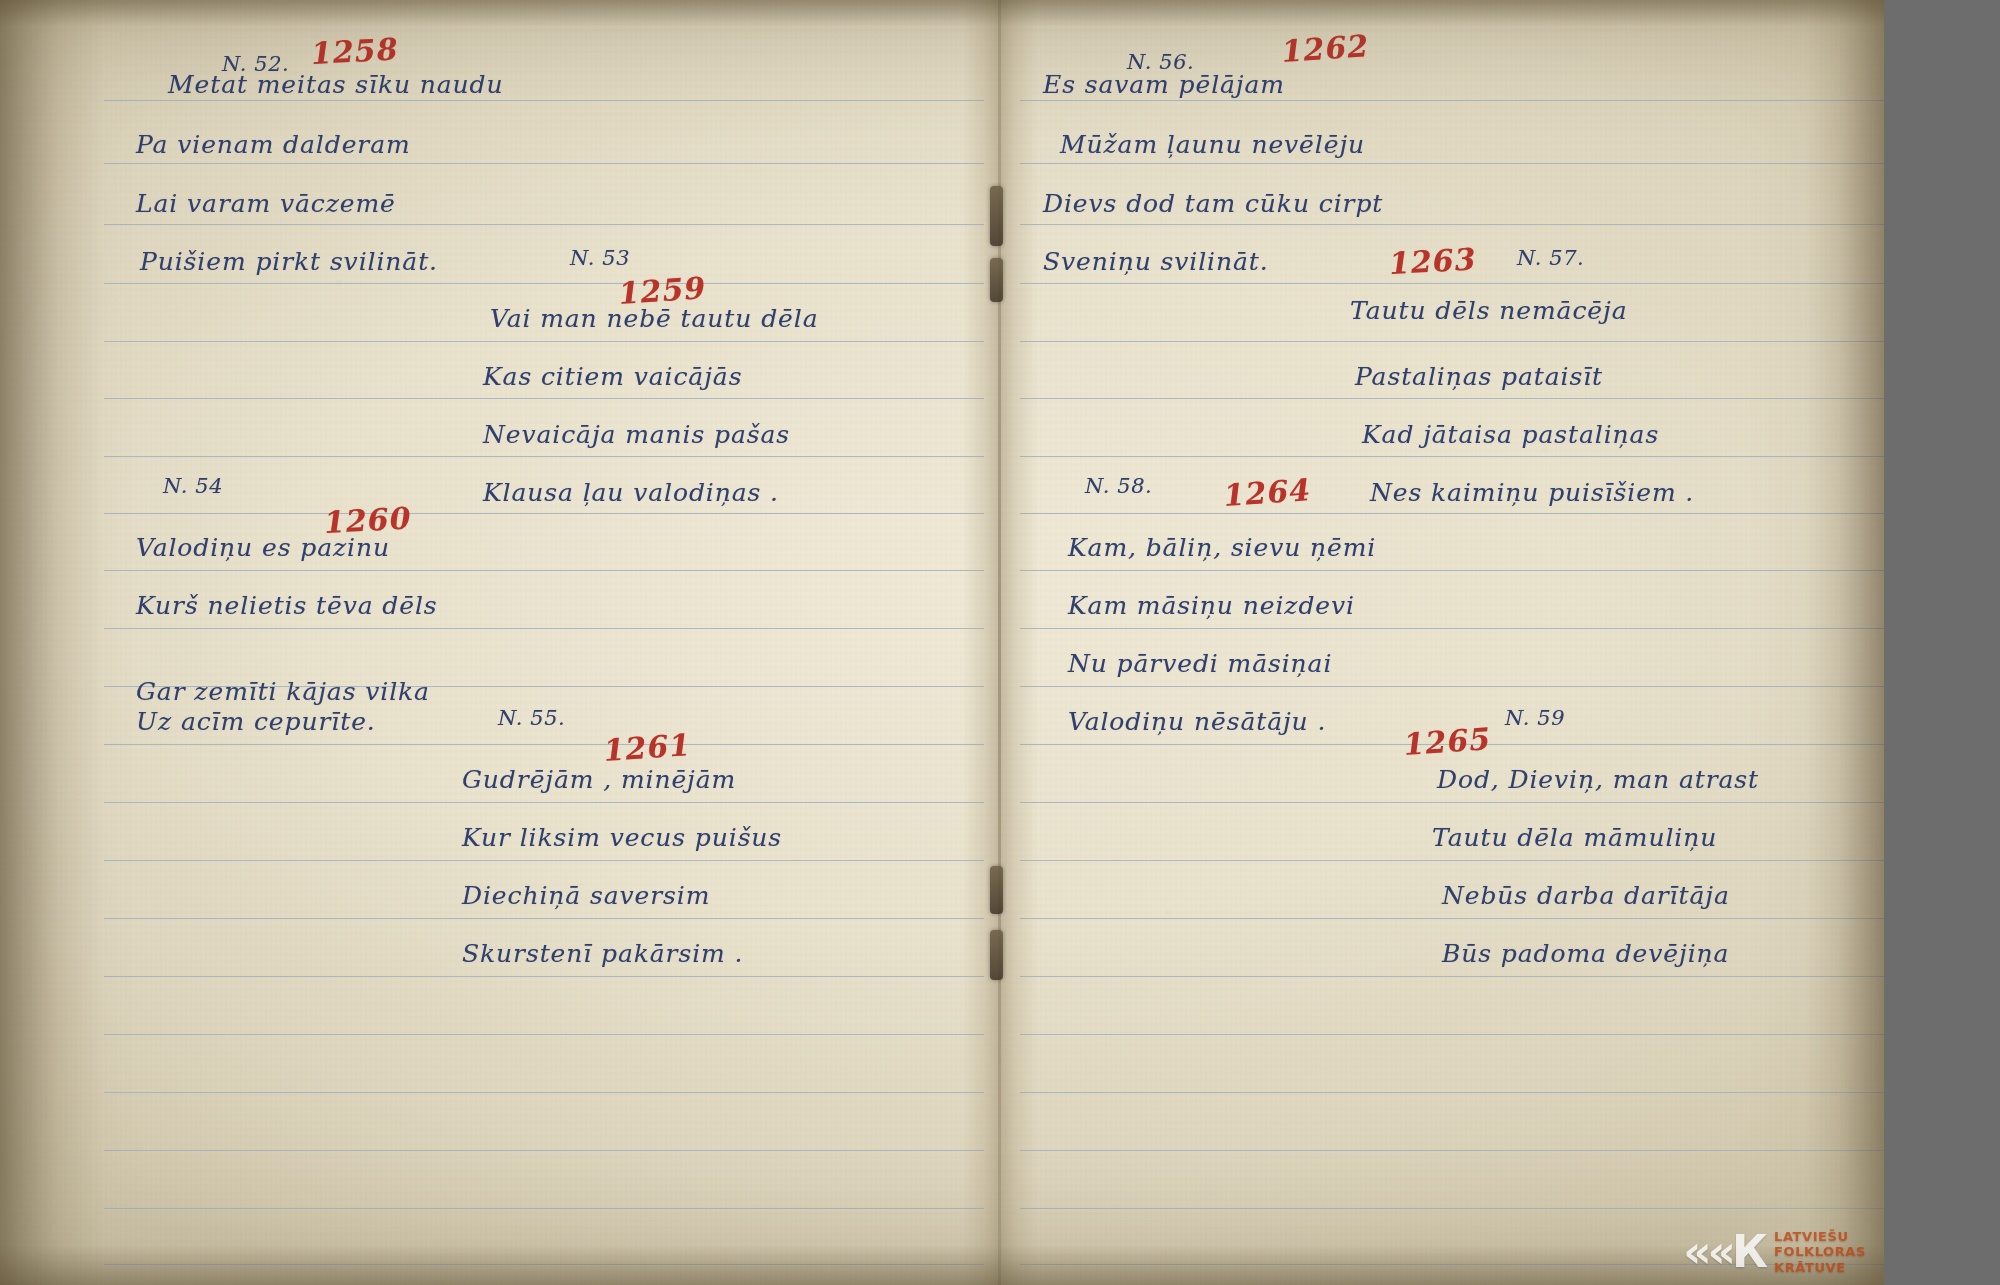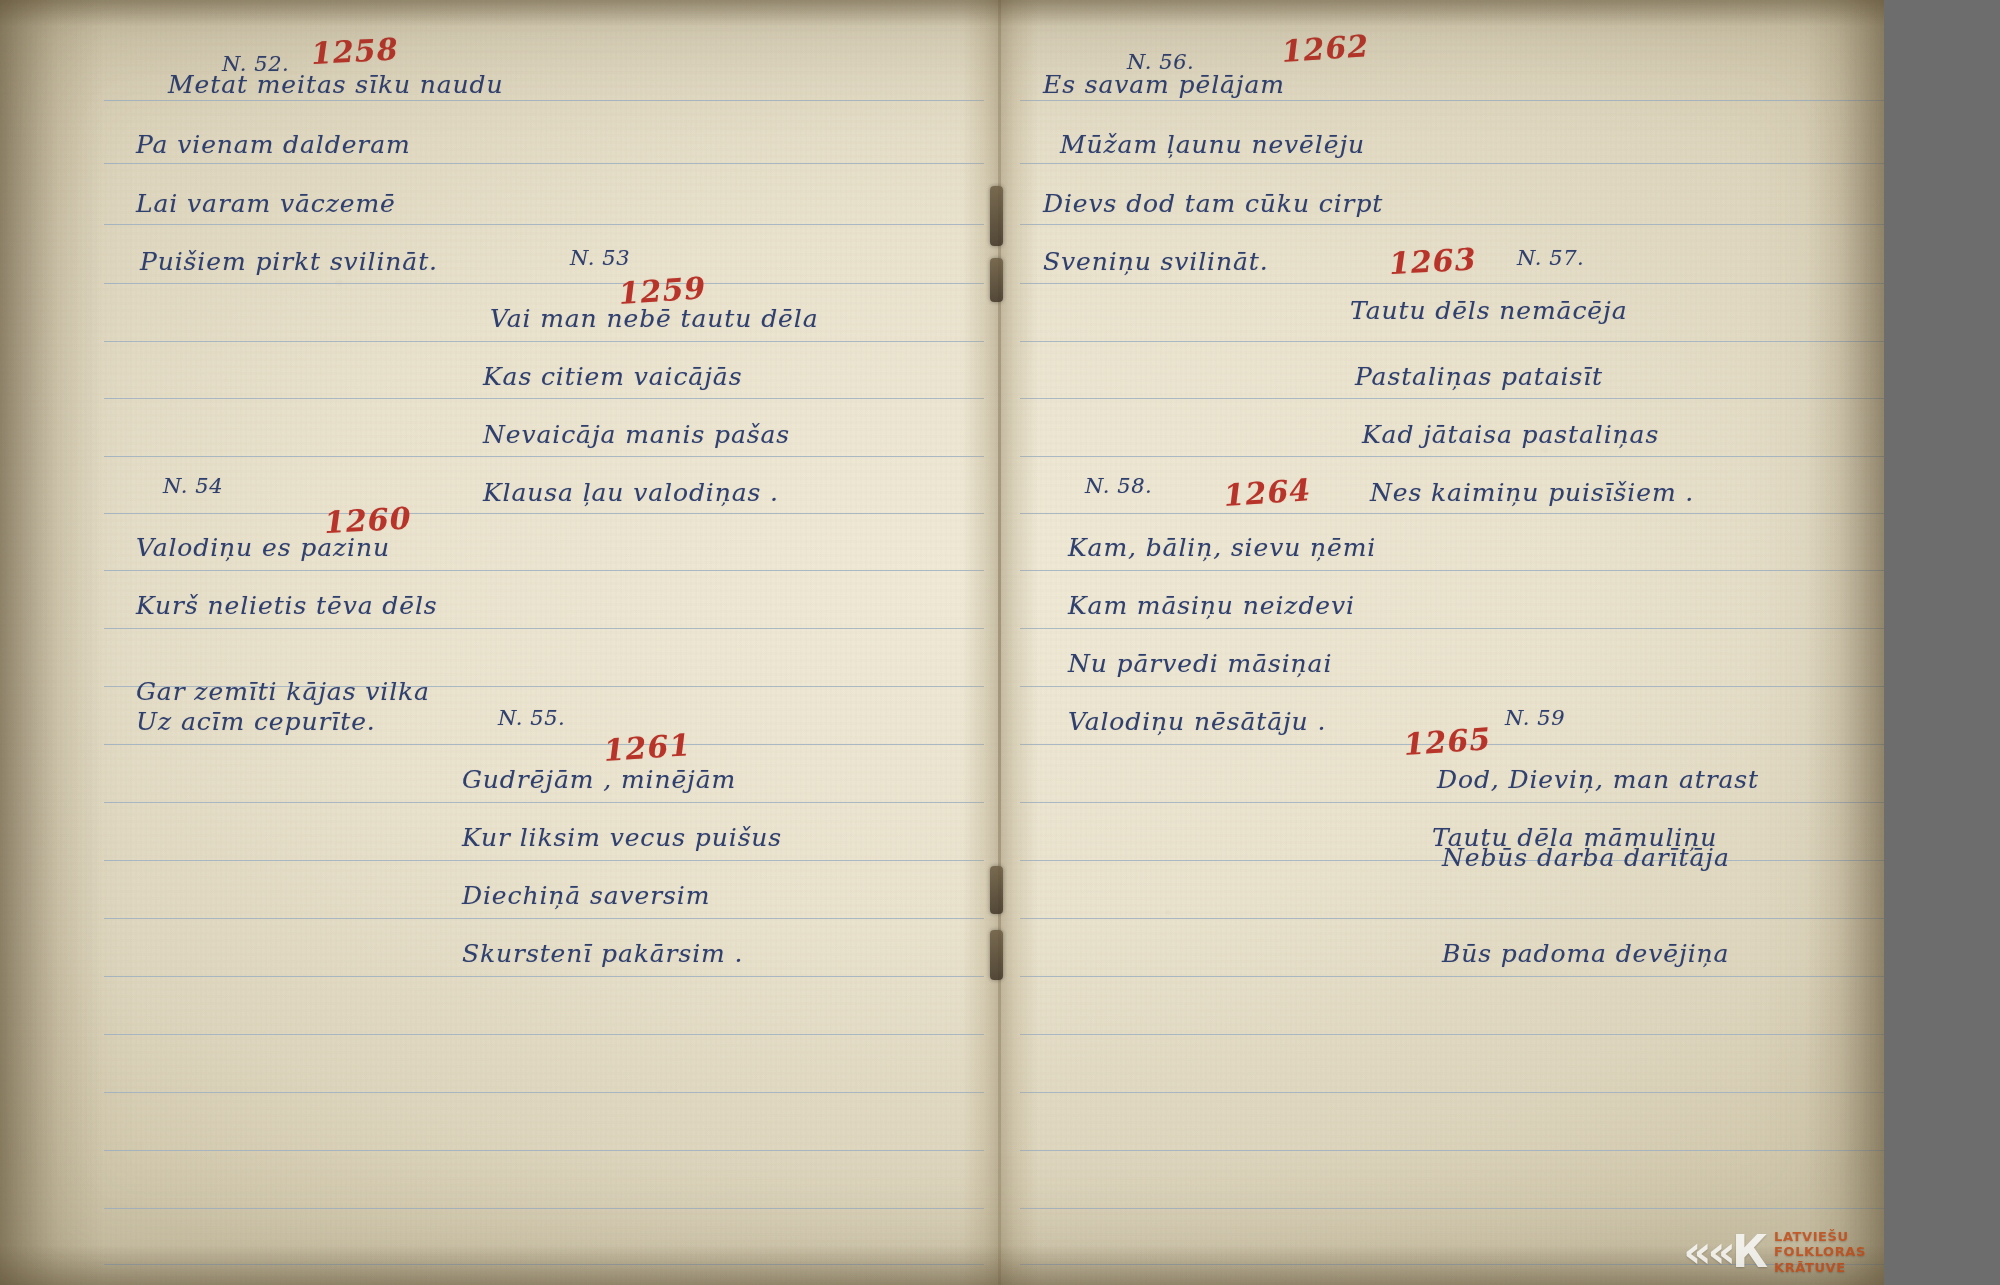--- a/index.html
+++ b/index.html
@@ -250,21 +250,21 @@
   <div class="hw num" style="left:1225px; top:478px; transform:rotate(-4deg);">1264</div>
   <div class="hw" style="left:1068px; top:533px;">Kam, bāliņ, sievu ņēmi</div>
   <div class="hw" style="left:1068px; top:591px;">Kam māsiņu neizdevi</div>
   <div class="hw" style="left:1068px; top:649px;">Nu pārvedi māsiņai</div>
   <div class="hw" style="left:1068px; top:707px;">Valodiņu nēsātāju .</div>
 
   <div class="hw small" style="left:1505px; top:706px;">N. 59</div>
   <div class="hw num" style="left:1405px; top:727px; transform:rotate(-4deg);">1265</div>
   <div class="hw" style="left:1437px; top:765px;text-align:center;">Dod, Dieviņ, man atrast</div>
   <div class="hw" style="left:1432px; top:823px;">Tautu dēla māmuliņu</div>
-  <div class="hw" style="left:1442px; top:843px;">Nebūs darba darītāja</div>
+  <div class="hw" style="left:1442px; top:881px;">Nebūs darba darītāja</div>
   <div class="hw" style="left:1442px; top:939px;">Būs padoma devējiņa</div>
 
   <div class="page-left-edge"></div>
   <div class="page-right-edge"></div>
   <div class="page-top-edge"></div>
   <div class="page-bottom-edge"></div>
   <div class="edge-dark"></div>
 
   <div class="watermark">
     <div class="wm-mark">««К</div>

